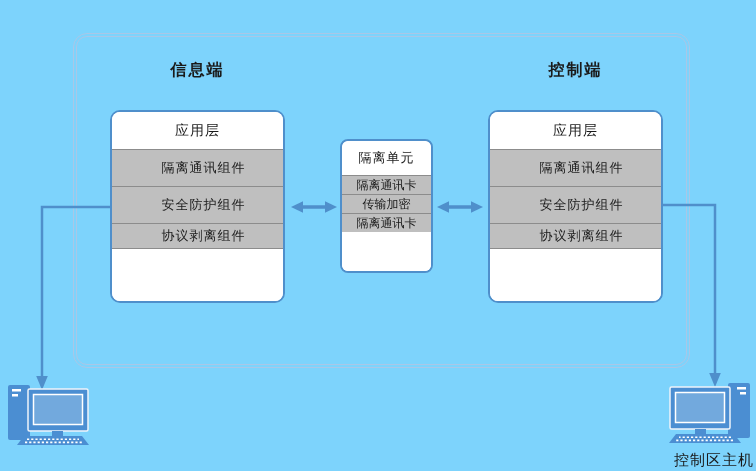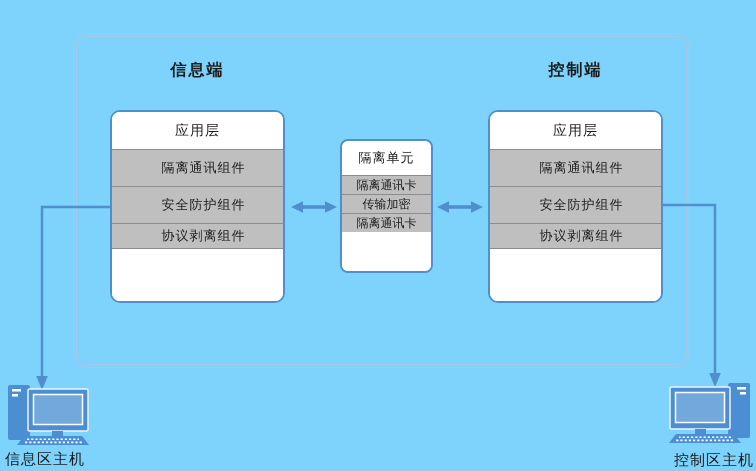--- a/index.html
+++ b/index.html
@@ -117,21 +117,20 @@
       <rect x="6" y="7" width="9" height="2.5" fill="#fff"></rect>
       <rect x="6" y="12" width="6" height="2.5" fill="#fff"></rect>
       <rect x="22" y="7" width="60" height="42" rx="1.5" fill="#4b8ed2" stroke="#eef4fa" stroke-width="1.5"></rect>
       <rect x="27.5" y="12.5" width="49" height="30" fill="#72a9dd" stroke="#fff" stroke-width="1.5"></rect>
       <rect x="46" y="49" width="11" height="5" fill="#4b8ed2"></rect>
       <polygon points="18,54 76,54 83,63 11,63" fill="#4b8ed2"></polygon>
       <line x1="21" y1="57.2" x2="73" y2="57.2" stroke="#fff" stroke-width="1.6" stroke-dasharray="2.2,2"></line>
       <line x1="19" y1="60.4" x2="76" y2="60.4" stroke="#fff" stroke-width="1.6" stroke-dasharray="2.2,2"></line>
     </g>
   </svg>
-  <div class="host-label" style="left:5px;top:450px;">信息区主机</div>
 
   <svg class="host-icon" style="left:668px;top:380px;" width="84" height="64" viewBox="0 0 84 64">
     <g transform="translate(84,0) scale(-1,1)">
       <rect x="2" y="3" width="22" height="55" rx="2" fill="#4b8ed2"></rect>
       <rect x="6" y="7" width="9" height="2.5" fill="#fff"></rect>
       <rect x="6" y="12" width="6" height="2.5" fill="#fff"></rect>
       <rect x="22" y="7" width="60" height="42" rx="1.5" fill="#4b8ed2" stroke="#eef4fa" stroke-width="1.5"></rect>
       <rect x="27.5" y="12.5" width="49" height="30" fill="#72a9dd" stroke="#fff" stroke-width="1.5"></rect>
       <rect x="46" y="49" width="11" height="5" fill="#4b8ed2"></rect>
       <polygon points="18,54 76,54 83,63 11,63" fill="#4b8ed2"></polygon>

